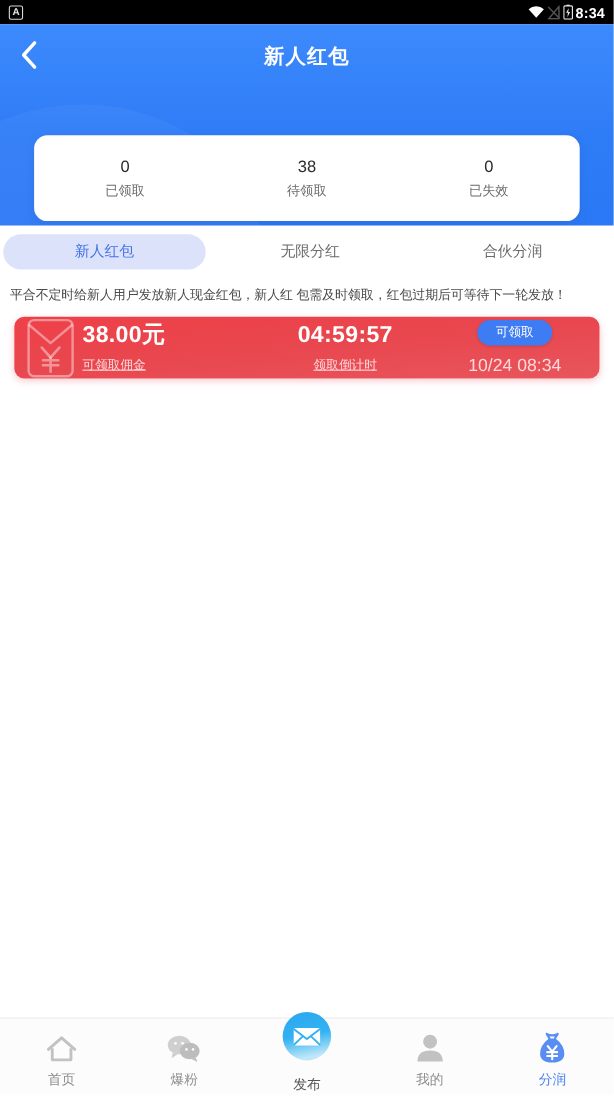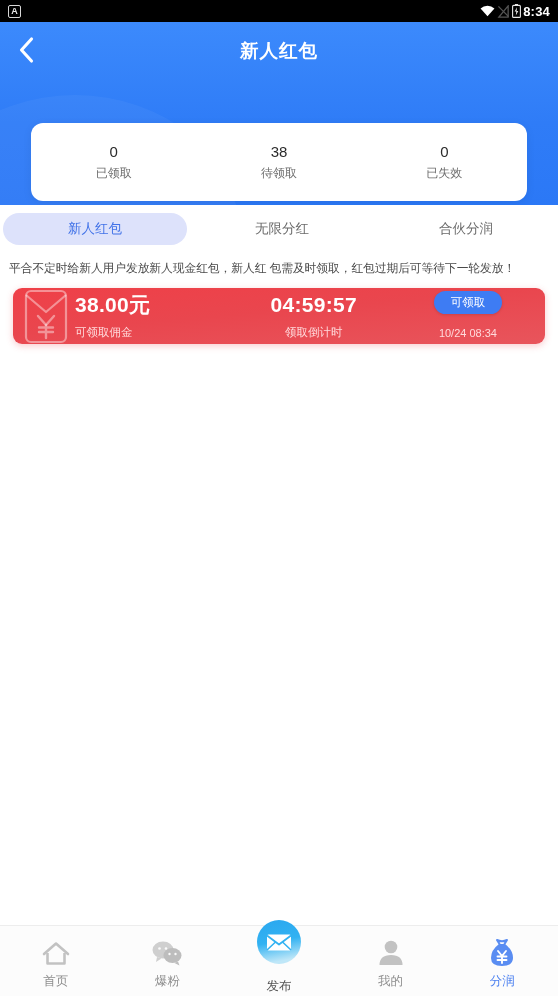--- a/index.html
+++ b/index.html
@@ -89,27 +89,27 @@
     background:linear-gradient(175deg,#ef4048 0%,#e9464e 45%,#e8555c 100%);
     display:flex;align-items:center;position:relative;
     box-shadow:0 2px 7px rgba(232,70,78,.28);
   }
   .pk-ico{width:66px;display:flex;align-items:center;justify-content:center;}
   .pk-col{flex:1;text-align:center;}
   .pk-col.amount{flex:1.05;text-align:left;margin-left:-4px;}
   .pk-big{
     font-size:21px;font-weight:bold;color:#fff;line-height:26px;letter-spacing:.3px;
   }
-  .pk-sub{font-size:11.5px;color:#ffd9db;line-height:18px;margin-top:5px;}
+  .pk-sub{font-size:11.5px;color:#ffd9db;line-height:18px;margin-top:5px;text-decoration:underline;}
   .pk-btn{
     display:inline-block;background:#3e7cf3;color:#fff;
     font-size:11.5px;border-radius:12px;padding:5px 17px;line-height:13px;
     cursor:pointer;box-shadow:0 1px 3px rgba(0,0,0,.14);
   }
-  .pk-date{font-size:11px;color:#ffd9db;line-height:18px;margin-top:10px;}
+  .pk-date{font-size:16px;color:#ffd9db;line-height:18px;margin-top:10px;}
 
   
   .bottomnav{
     position:absolute;left:0;bottom:0;width:558px;height:71px;
     background:#fcfcfc;border-top:1px solid #ededed;
     display:flex;align-items:flex-start;
   }
   .nav-item{
     flex:1;display:flex;flex-direction:column;align-items:center;
     padding-top:12px;cursor:pointer;

